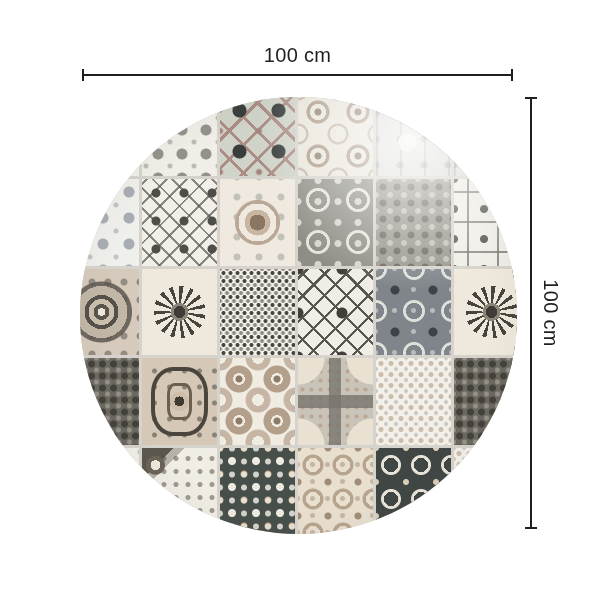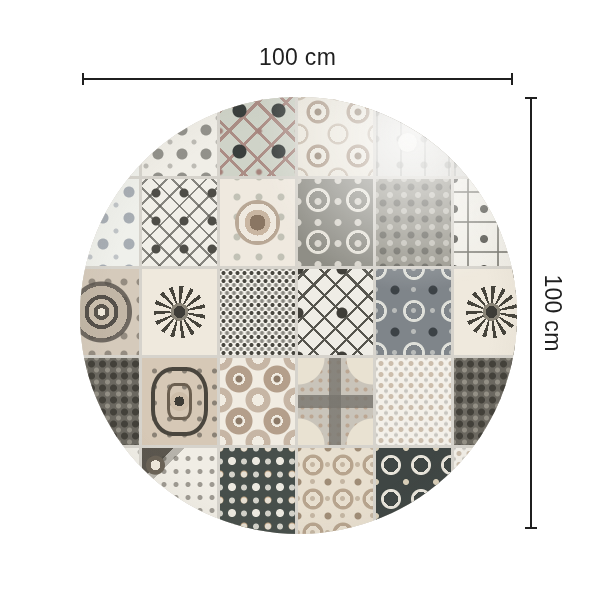--- a/index.html
+++ b/index.html
@@ -1,20 +1,20 @@
 <!DOCTYPE html>
 <html style="--page-bg: #ffffff; --ink: #1f1f1f; --grout: #d6d3cc; --cream: #eeebe3; --light-gray: #c9c7c0; --mid-gray: #8e8d86; --dark-slate: #3f4442; --slate-green: #474f4b; --taupe: #b3a18f; --rose: #ab8d85; --sage: #cfd3c8; --blue-gray: #7f858a;"><head>
 <meta charset="utf-8">
 <style>
   html,body{margin:0;padding:0;background:#ffffff;}
   body{width:600px;height:600px;overflow:hidden;font-family:"Liberation Sans","DejaVu Sans",sans-serif;}
   .stage{position:relative;width:600px;height:600px;background:var(--page-bg,#fff);}
 
   
-  .dim-label{color:var(--ink,#1f1f1f);font-size:23px;font-weight:400;letter-spacing:.3px;}
+  .dim-label{color:var(--ink,#1f1f1f);font-size:20px;font-weight:400;letter-spacing:.3px;}
   .dim-top{position:absolute;left:82px;top:44px;width:431px;}
   .dim-top .dim-label{text-align:center;margin-bottom:7px;}
   .dim-line-h{position:relative;height:2px;background:var(--ink,#1f1f1f);}
   .dim-line-h::before,.dim-line-h::after{content:"";position:absolute;top:-5px;width:2px;height:12px;background:var(--ink,#1f1f1f);}
   .dim-line-h::before{left:0;}
   .dim-line-h::after{right:0;}
 
   .dim-right{position:absolute;left:530px;top:97px;height:432px;width:30px;}
   .dim-line-v{position:relative;width:2px;height:100%;background:var(--ink,#1f1f1f);}
   .dim-line-v::before,.dim-line-v::after{content:"";position:absolute;left:-5px;width:12px;height:2px;background:var(--ink,#1f1f1f);}

